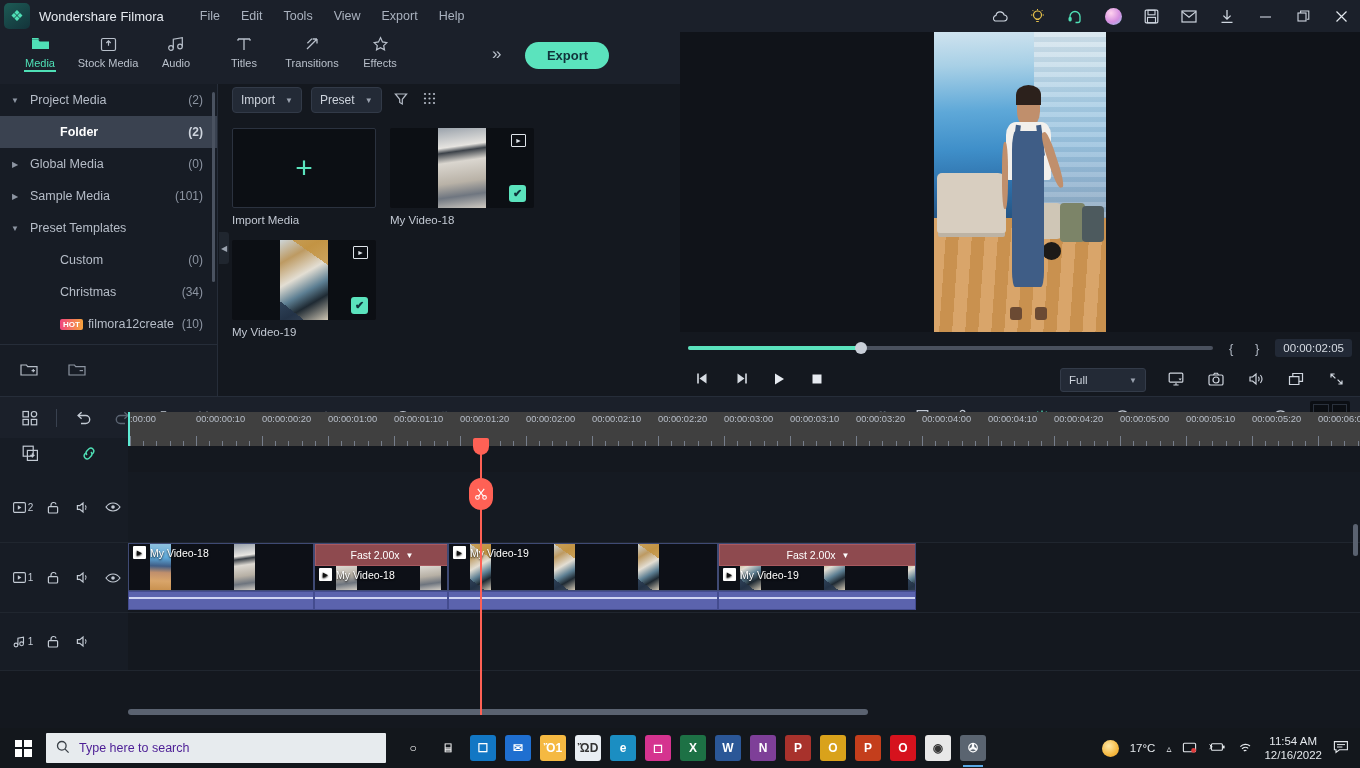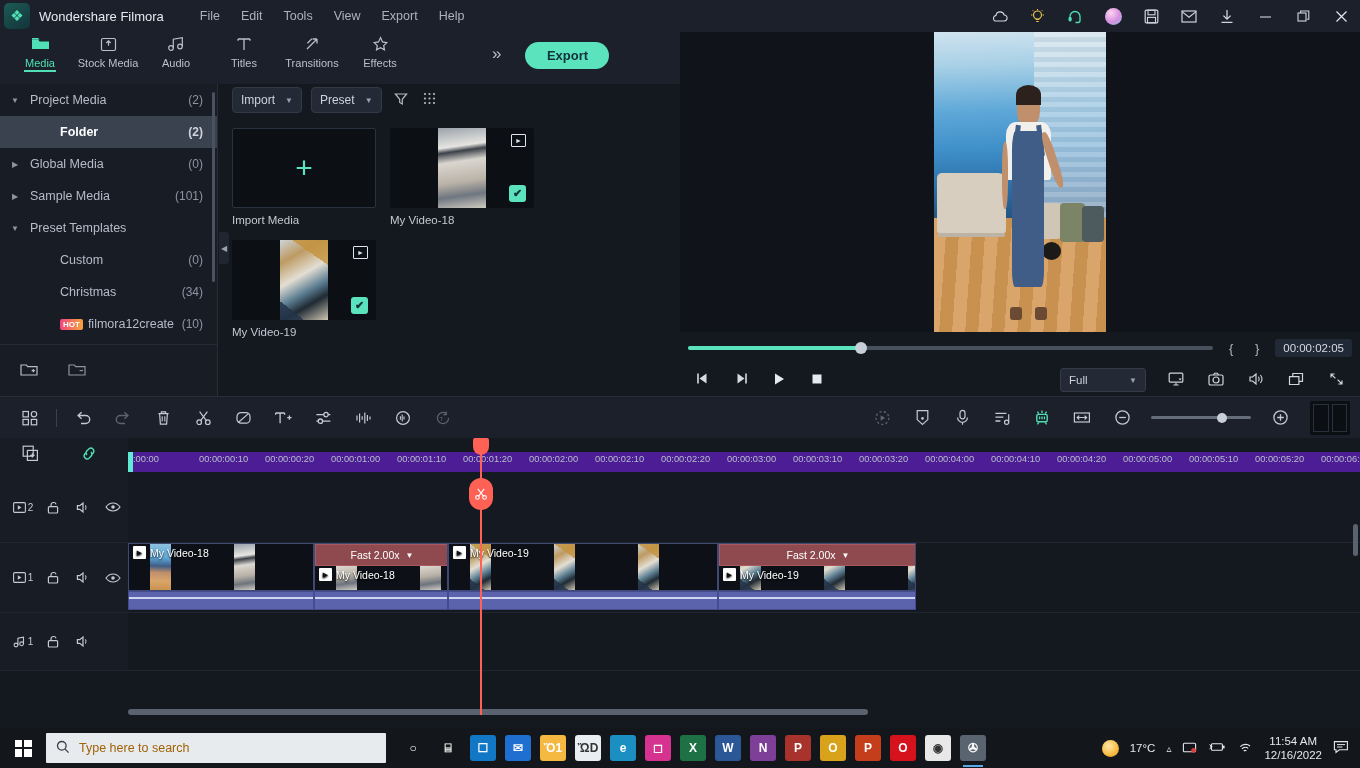--- a/index.html
+++ b/index.html
@@ -314,22 +314,22 @@
   }
   .meter i { flex: 1; background: #0b0e13; border: 1px solid #2a313c; }
 
   
   .tl-second {
     position: absolute; top: 438px; left: 0; width: 128px; height: 34px;
     background: #171c25; display: flex; align-items: center;
     padding-left: 22px; gap: 40px; font-size: 14px; color: #c3cad4;
   }
   .ruler {
-    position: absolute; top: 452px; left: 128px; width: 1232px; height: 34px;
-    background: #4c1d95; overflow: hidden; border-left: 5px solid #5eead4;
+    position: absolute; top: 412px; left: 128px; width: 1232px; height: 34px;
+    background: #404040; overflow: hidden; border-left: 2px solid #5eead4;
   }
   .rk {
     position: absolute; top: 2px; font-size: 9.3px; color: #b7bec9;
     white-space: nowrap; transform: translateX(-3px);
   }
   .tick { position: absolute; bottom: 0; width: 1px; background: #767e8b; }
   .tick.maj { height: 10px; } .tick.min { height: 5px; }
 
   .tl-body {
     position: absolute; top: 472px; left: 0; width: 1360px; height: 243px;
@@ -426,21 +426,21 @@
     justify-content: center;
   }
   .win-logo {
     width: 17px; height: 17px; display: grid; gap: 1.6px;
     grid-template-columns: 1fr 1fr; grid-template-rows: 1fr 1fr;
   }
   .win-logo i { background: #fff; }
   .tb-search {
     width: 340px; height: 30px; background: #e7ebee; border-radius: 1px;
     display: flex; align-items: center; padding: 0 10px; gap: 9px;
-    color: #a16207; font-size: 12.5px;
+    color: #4c1d95; font-size: 12.5px;
   }
   .tb-apps { display: flex; align-items: center; margin-left: 14px; gap: 9px; }
   .tapp {
     width: 26px; height: 26px; border-radius: 3px; display: flex;
     align-items: center; justify-content: center; font-size: 12px;
     font-weight: bold; color: #fff; position: relative;
   }
   .tapp.active::after {
     content: ""; position: absolute; bottom: -6px; left: 3px; right: 3px;
     height: 2px; background: #5aa9e6;

